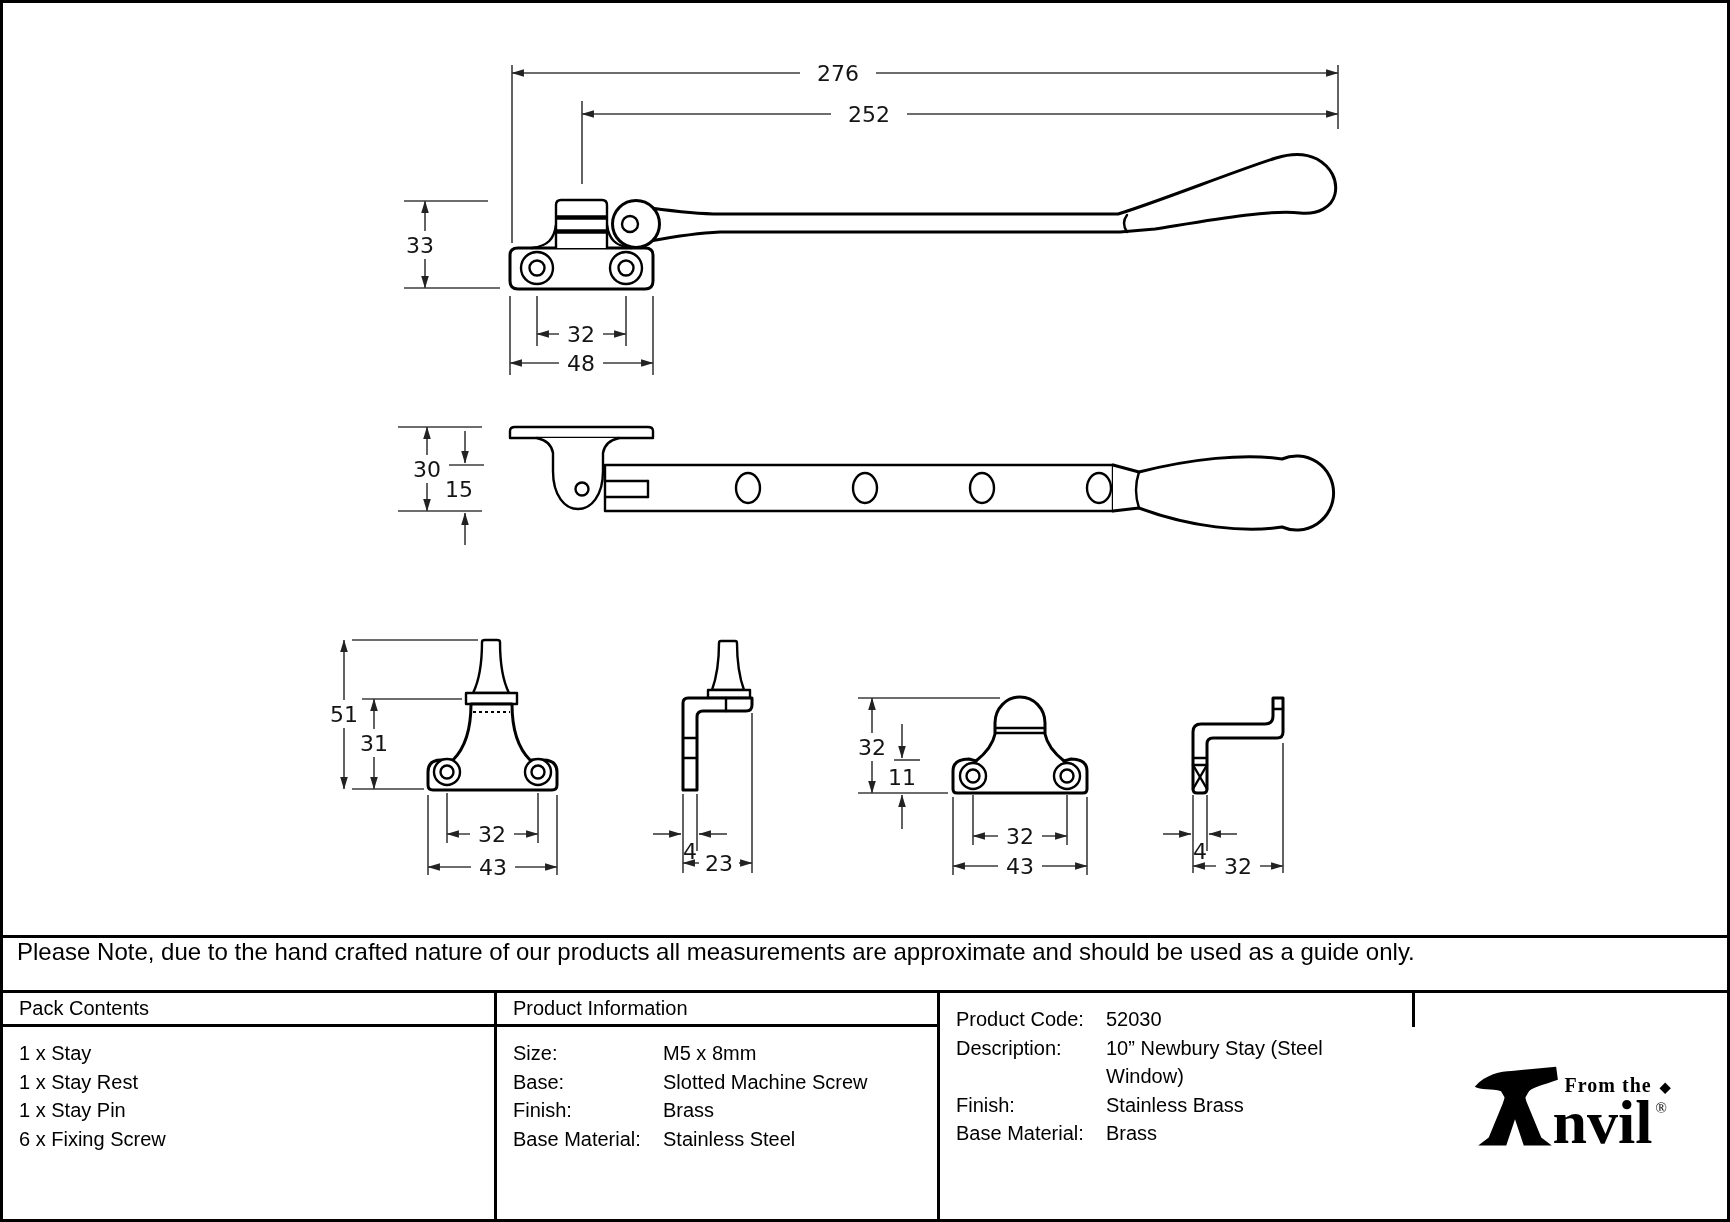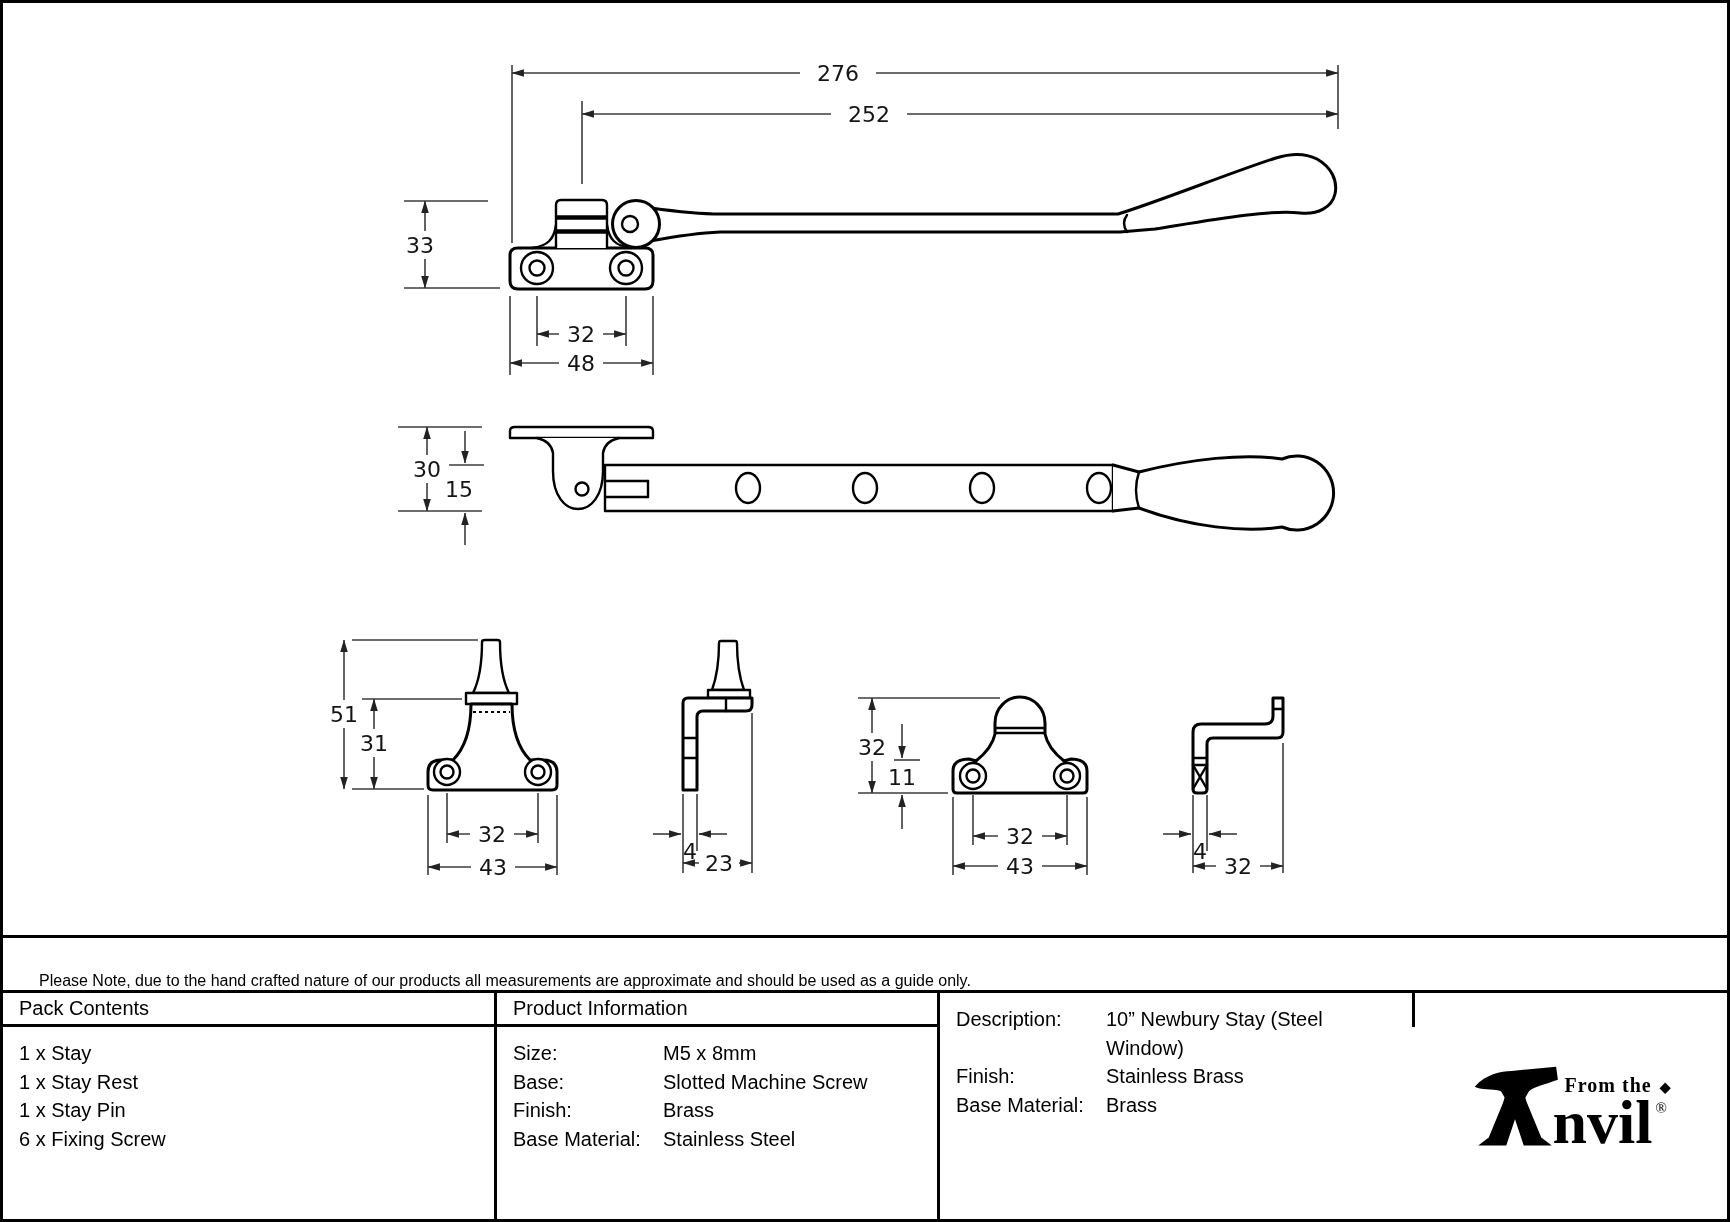--- a/index.html
+++ b/index.html
@@ -14,22 +14,22 @@
   .ol{fill:#fff;stroke:#000;stroke-width:3;stroke-linejoin:round;stroke-linecap:round;}
   .ol2{fill:#fff;stroke:#000;stroke-width:2.4;stroke-linejoin:round;stroke-linecap:round;}
   .ln{fill:none;stroke:#000;stroke-width:2.4;stroke-linecap:round;}
   .th{fill:none;stroke:#000;stroke-width:4.5;}
   .dim{fill:none;stroke:#3c3c3c;stroke-width:1.6;}
   .dimtxt{font-family:"DejaVu Sans",sans-serif;font-size:22px;fill:#141414;text-anchor:middle;}
   .lblbg{fill:#fff;stroke:none;}
   .serr{fill:none;stroke:#000;stroke-width:2;stroke-dasharray:3 3;}
   
   .note-row{
-    flex:none;height:52px;border-top:3px solid #000;display:flex;align-items:flex-end;
-    padding-left:36px;font-size:16px;
+    flex:none;height:52px;border-top:3px solid #000;display:flex;align-items:flex-start;
+    padding-left:14px;font-size:24px;
   }
   
   .info-table{
     flex:1;border-top:3px solid #000;display:grid;
     grid-template-columns:494px 443px 475px 1fr;
     grid-template-rows:34px 1fr;
   }
   .cell{border-right:3px solid #000;box-sizing:border-box;}
   .cell.last{border-right:none;}
   .hcell{border-bottom:3px solid #000;display:flex;align-items:center;padding-left:16px;font-size:20px;}
@@ -257,20 +257,24 @@
           </div>
           <div class="nvil">
             <span>nvil</span><span class="reg">®</span>
           </div>
         </div>
       </div>
     </div>
 
     <div class="cell dcell">
       <div class="kv">
+        <span class="k">Product Code:</span>
+        <span class="v">52030</span>
+      </div>
+      <div class="kv">
         <span class="k">Description:</span>
         <span class="v">10” Newbury Stay (Steel Window)</span>
       </div>
       <div class="kv">
         <span class="k">Finish:</span>
         <span class="v">Stainless Brass</span>
       </div>
       <div class="kv">
         <span class="k">Base Material:</span>
         <span class="v">Brass</span>

